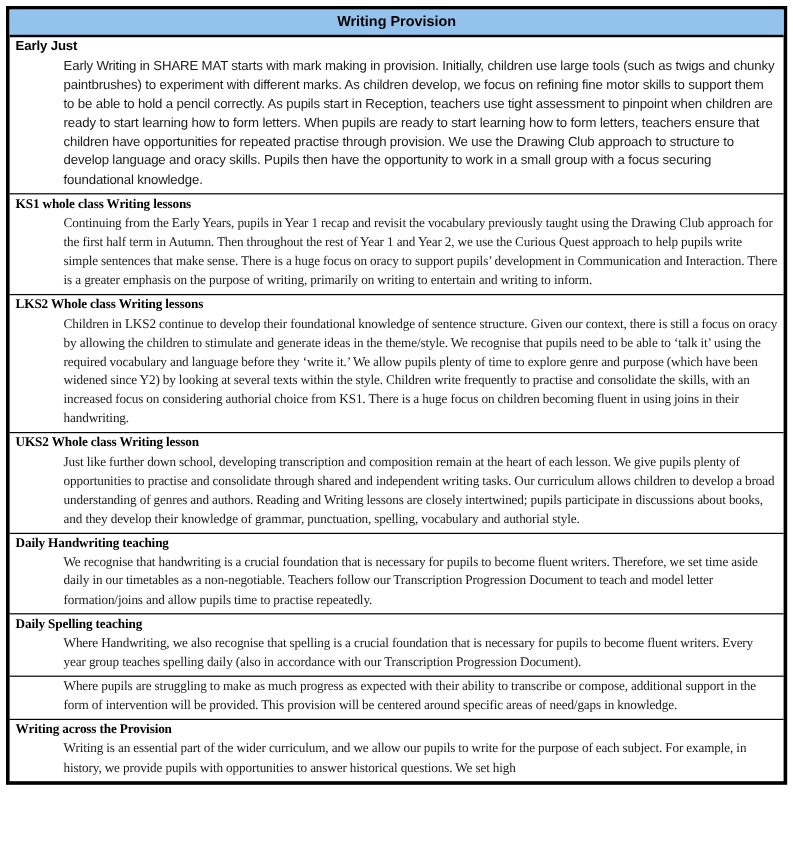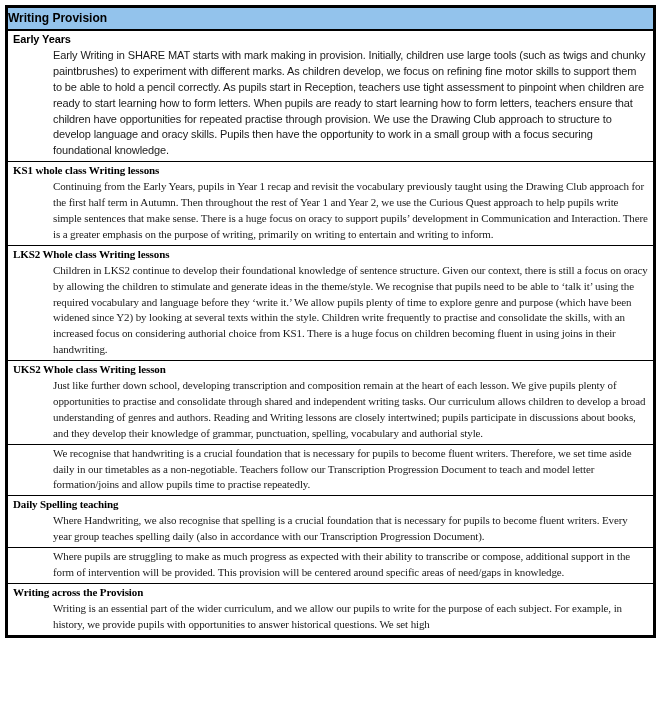--- a/index.html
+++ b/index.html
@@ -16,25 +16,25 @@
     background: #ffffff;
   }
   .doc-table {
     width: 100%;
     border: 3px solid #000000;
     background: #ffffff;
   }
   .header-row {
     background: #93c3ec;
     border-bottom: 2.5px solid #000000;
-    text-align: left;
+    text-align: center;
     font-weight: bold;
     font-size: 12px;
     line-height: 15px;
-    padding: 3px 0;
+    padding: 3px 12px;
     color: #000000;
   }
   .row {
     padding: 1px 5px 2px 5px;
     font-size: 11px;
     line-height: 15.9px;
     letter-spacing: -0.12px;
   }
   .row + .row {
     border-top: 1.5px solid #000000;
@@ -53,40 +53,41 @@
 <body>
 
 <div class="page">
   <div class="doc-table">
 
     <div class="header-row" style="background: rgb(147, 195, 236);">
       <span>Writing Provision</span>
     </div>
 
     <div class="row">
-      <div class="sec-heading">Early Years</div>
+      <div class="sec-heading">Early Just</div>
       <div class="sec-body">Early Writing in SHARE MAT starts with mark making in provision. Initially, children use large tools (such as twigs and chunky paintbrushes) to experiment with different marks. As children develop, we focus on refining fine motor skills to support them to be able to hold a pencil correctly. As pupils start in Reception, teachers use tight assessment to pinpoint when children are ready to start learning how to form letters. When pupils are ready to start learning how to form letters, teachers ensure that children have opportunities for repeated practise through provision. We use the Drawing Club approach to structure to develop language and oracy skills. Pupils then have the opportunity to work in a small group with a focus securing foundational knowledge.</div>
     </div>
 
     <div class="row">
       <div class="sec-heading">KS1 whole class Writing lessons</div>
       <div class="sec-body">Continuing from the Early Years, pupils in Year 1 recap and revisit the vocabulary previously taught using the Drawing Club approach for the first half term in Autumn. Then throughout the rest of Year 1 and Year 2, we use the Curious Quest approach to help pupils write simple sentences that make sense. There is a huge focus on oracy to support pupils’ development in Communication and Interaction. There is a greater emphasis on the purpose of writing, primarily on writing to entertain and writing to inform.</div>
     </div>
 
     <div class="row">
       <div class="sec-heading">LKS2 Whole class Writing lessons</div>
       <div class="sec-body">Children in LKS2 continue to develop their foundational knowledge of sentence structure. Given our context, there is still a focus on oracy by allowing the children to stimulate and generate ideas in the theme/style. We recognise that pupils need to be able to ‘talk it’ using the required vocabulary and language before they ‘write it.’ We allow pupils plenty of time to explore genre and purpose (which have been widened since Y2) by looking at several texts within the style. Children write frequently to practise and consolidate the skills, with an increased focus on considering authorial choice from KS1. There is a huge focus on children becoming fluent in using joins in their handwriting.</div>
     </div>
 
     <div class="row">
       <div class="sec-heading">UKS2 Whole class Writing lesson</div>
       <div class="sec-body">Just like further down school, developing transcription and composition remain at the heart of each lesson. We give pupils plenty of opportunities to practise and consolidate through shared and independent writing tasks. Our curriculum allows children to develop a broad understanding of genres and authors. Reading and Writing lessons are closely intertwined; pupils participate in discussions about books, and they develop their knowledge of grammar, punctuation, spelling, vocabulary and authorial style.</div>
     </div>
 
     <div class="row">
+      <div class="sec-heading">Daily Handwriting teaching</div>
       <div class="sec-body">We recognise that handwriting is a crucial foundation that is necessary for pupils to become fluent writers. Therefore, we set time aside daily in our timetables as a non-negotiable. Teachers follow our Transcription Progression Document to teach and model letter formation/joins and allow pupils time to practise repeatedly.</div>
     </div>
 
     <div class="row">
       <div class="sec-heading">Daily Spelling teaching</div>
       <div class="sec-body">Where Handwriting, we also recognise that spelling is a crucial foundation that is necessary for pupils to become fluent writers. Every year group teaches spelling daily (also in accordance with our Transcription Progression Document).</div>
     </div>
 
     <div class="row">
       <div class="sec-body">Where pupils are struggling to make as much progress as expected with their ability to transcribe or compose, additional support in the form of intervention will be provided. This provision will be centered around specific areas of need/gaps in knowledge.</div>

